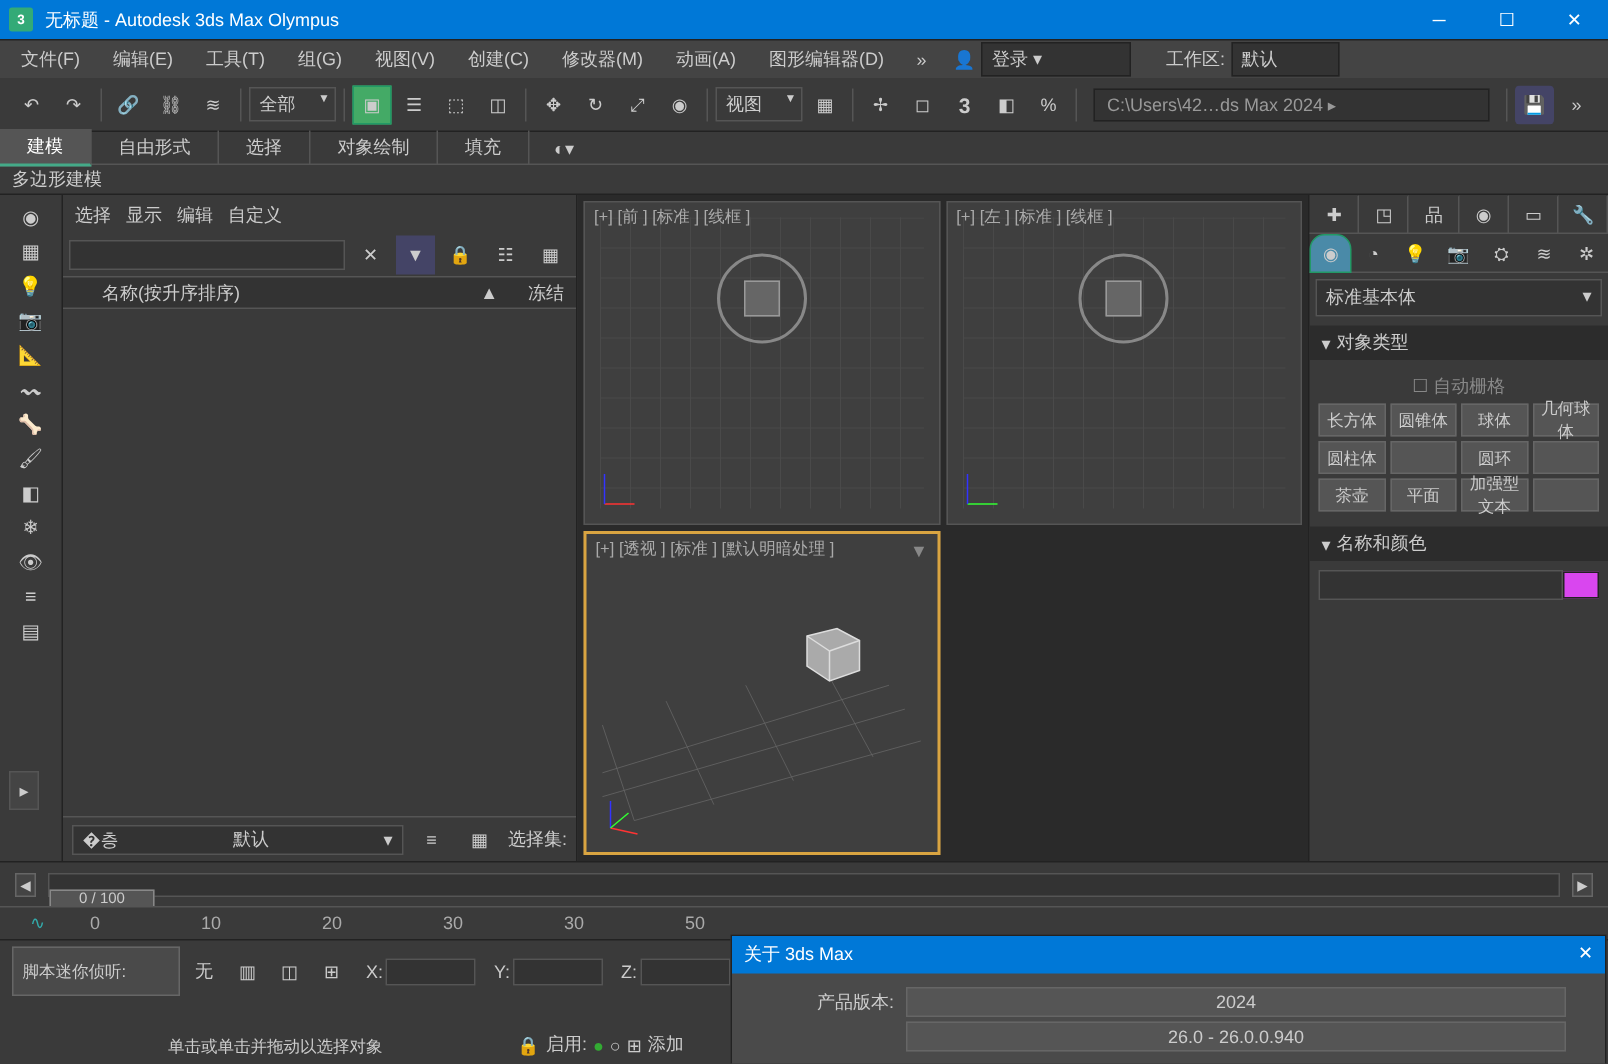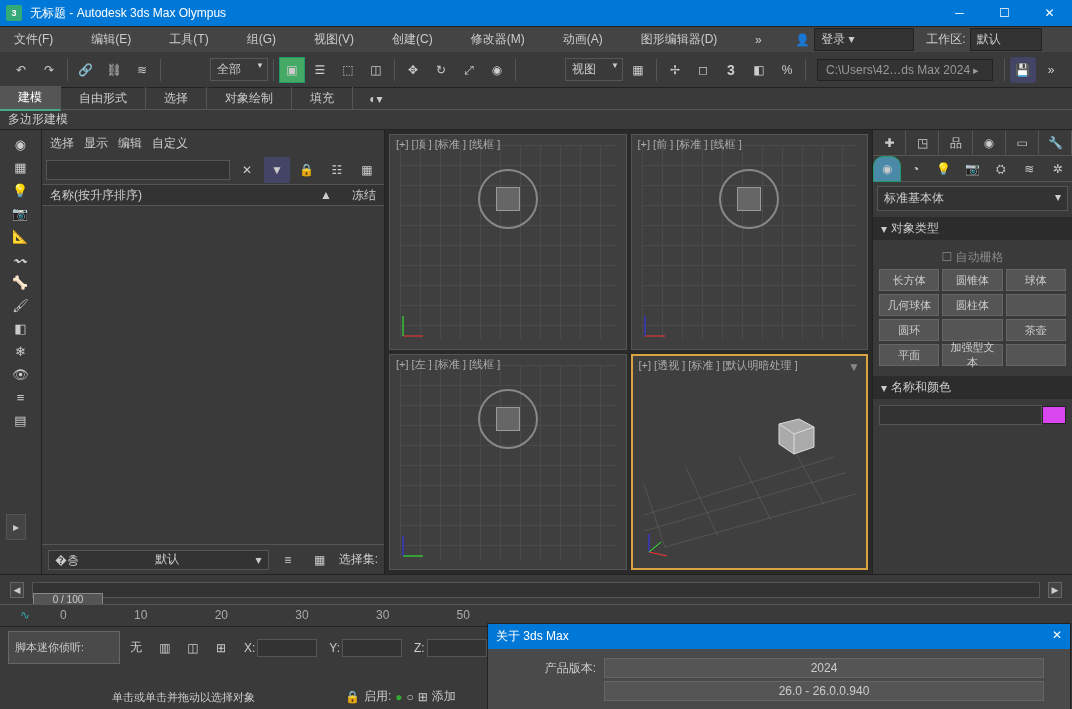--- a/index.html
+++ b/index.html
@@ -2,46 +2,46 @@
 <html><head>
 <meta charset="utf-8">
 <style>
 * { margin: 0; padding: 0; box-sizing: border-box; font-family: "Microsoft YaHei", sans-serif; font-size: 12px; }
 body { background: #3a3a3a; color: #ccc; width: 1072px; height: 709px; overflow: hidden; position: relative; }
 .titlebar { background: #0078d7; height: 26px; display: flex; align-items: center; padding: 0 0 0 6px; color: #fff; }
 .titlebar .appicon { width: 16px; height: 16px; background: #3a7; margin-right: 8px; border-radius: 2px; display: flex; align-items: center; justify-content: center; font-size: 9px; color: #fff; font-weight: bold; }
 .titlebar .title { flex: 1; font-size: 12px; }
 .winbtns { display: flex; }
 .winbtn { width: 45px; height: 26px; display: flex; align-items: center; justify-content: center; color: #fff; }
-.menubar { background: #444; height: 26px; display: flex; align-items: center; padding: 12px 4px; gap: 18px; border-top: 1px solid #222; }
+.menubar { background: #444; height: 26px; display: flex; padding: 0 4px; gap: 2px; border-top: 1px solid #222; }
 .menuitem { padding: 4px 10px; }
 .right-area { margin-left: 6px; display: flex; align-items: center; gap: 4px; }
 .login-box { background: #333; border: 1px solid #222; padding: 2px 20px 2px 6px; color: #ccc; min-width: 100px; }
-.workspace-label { color: #ccc; margin-left: 8px; }
+.workspace-label { color: #ccc; margin-left: 19px; }
 .workspace-val { background: #333; padding: 2px 40px 2px 6px; border: 1px solid #222; }
 .toolbar { background: #3a3a3a; height: 36px; display: flex; align-items: center; padding: 0 8px; gap: 2px; border-bottom: 1px solid #222; }
 .tbtn { width: 26px; height: 26px; display: flex; align-items: center; justify-content: center; color: #ccc; border: 1px solid transparent; }
 .tbtn.active { background: #4a6; border: 1px solid #296; }
 .tsep { width: 1px; height: 22px; background: #555; margin: 0 3px; }
-.dropdown { background: #3a3a3a; border: 1px solid #555; padding: 2px 12px 2px 6px; color: #ccc; min-width: 58px; position: relative; margin-left: 44px; }
+.dropdown { background: #3a3a3a; border: 1px solid #555; padding: 2px 12px 2px 6px; color: #ccc; min-width: 58px; position: relative; }
 .dropdown::after { content: "▼"; position: absolute; right: 3px; font-size: 8px; }
 .path-box { background: #333; padding: 3px 8px; color: #999; font-size: 11px; flex: 1; margin: 0 6px; border: 1px solid #222; }
 .ribbon { background: #3a3a3a; height: 22px; display: flex; align-items: center; padding: 0; border-bottom: 1px solid #555; }
 .ribbon-tab { padding: 3px 18px; border-right: 1px solid #555; }
 .ribbon-tab.active { background: #555; color: #fff; border-bottom: 2px solid #4a8; }
 .sub-ribbon { background: #3a3a3a; height: 20px; padding: 2px 8px; color: #ccc; border-bottom: 1px solid #222; font-size: 11px; display: flex; align-items: center; }
 .main { display: flex; height: 444px; }
 .left-icons { width: 42px; background: #3a3a3a; border-right: 1px solid #222; padding: 2px; }
 .left-icons .tbtn { width: 22px; height: 22px; margin: 1px auto; font-size: 13px; }
 .scene-panel { width: 343px; background: #3a3a3a; border-right: 1px solid #222; display: flex; flex-direction: column; }
 .scene-top { height: 26px; display: flex; align-items: center; gap: 10px; padding: 0 8px; }
 .scene-search { height: 28px; display: flex; align-items: center; gap: 4px; padding: 0 4px; }
 .search-input { flex: 1; background: #333; border: 1px solid #555; padding: 3px; height: 20px; }
 .scene-header { background: #333; height: 22px; display: flex; align-items: center; padding: 0 8px; border-top: 1px solid #555; border-bottom: 1px solid #555; }
-.scene-header .col1 { flex: 1; }
+.scene-header .col1 { flex: 1; margin-left: 18px; }
 .scene-list { flex: 1; background: #3a3a3a; }
 .scene-footer { height: 30px; display: flex; align-items: center; gap: 6px; padding: 0 6px; border-top: 1px solid #555; }
 .layer-dd { flex: 1; background: #333; border: 1px solid #555; padding: 2px 6px; height: 20px; display: flex; align-items: center; justify-content: space-between; }
 .viewports { flex: 1; background: #2a2a2a; display: grid; grid-template-columns: 1fr 1fr; grid-template-rows: 1fr 1fr; gap: 4px; padding: 4px; }
 .viewport { background: #3f3f3f; border: 1px solid #555; position: relative; overflow: hidden; }
 .viewport.active { border: 2px solid #d9a441; }
 .vp-label { position: absolute; top: 2px; left: 6px; font-size: 11px; color: #aaa; z-index: 5; }
 .vp-grid { position: absolute; inset: 10px; background-image: linear-gradient(#555 1px, transparent 1px), linear-gradient(90deg, #555 1px, transparent 1px); background-size: 20px 20px; opacity: 0.5; }
 .vp-axis { position: absolute; bottom: 8px; left: 8px; width: 30px; height: 30px; }
 .vp-gizmo { position: absolute; top: 30%; left: 50%; width: 60px; height: 60px; border: 2px solid #888; border-radius: 50%; transform: translate(-50%,-50%); display: flex; align-items: center; justify-content: center; }
@@ -52,21 +52,21 @@
 .cmd-tabs { height: 26px; display: flex; border-bottom: 1px solid #555; }
 .cmd-tabs .tbtn { flex: 1; border-right: 1px solid #555; height: 26px; width: auto; }
 .cmd-subtabs { height: 26px; display: flex; border-bottom: 1px solid #555; }
 .cmd-subtabs .tbtn { flex: 1; height: 26px; width: auto; }
 .cmd-subtabs .tbtn.active { background: #4a8aa8; border-radius: 10px 10px 0 0; }
 .cmd-dd { margin: 4px; background: #333; border: 1px solid #555; padding: 3px 6px; display: flex; justify-content: space-between; }
 .rollout { margin: 2px 0; }
 .rollout-head { background: #2c2c2c; padding: 3px 8px; display: flex; align-items: center; gap: 4px; }
 .rollout-body { padding: 6px; }
 .autogrid { text-align: center; color: #888; padding: 3px; }
-.obj-grid { display: grid; grid-template-columns: 1fr 1fr 1fr; gap: 3px; }
+.obj-grid { display: grid; grid-template-columns: 1fr 1fr 1fr 1fr; gap: 3px; }
 .obj-btn { background: #555; border: 1px solid #666; padding: 4px; text-align: center; font-size: 11px; height: 22px; display: flex; align-items: center; justify-content: center; }
 .color-swatch { width: 24px; height: 18px; background: #d946ef; border: 1px solid #222; margin-left: auto; }
 .time-area { height: 30px; background: #3a3a3a; display: flex; align-items: center; padding: 0 10px; gap: 8px; border-top: 1px solid #222; }
 .time-slider { flex: 1; height: 16px; background: #333; position: relative; border: 1px solid #555; }
 .time-handle { position: absolute; left: 0; width: 70px; height: 14px; background: #555; border: 1px solid #888; text-align: center; font-size: 10px; margin-top: 10px; }
 .ruler { height: 22px; background: #3a3a3a; position: relative; border-top: 1px solid #555; padding-left: 50px; }
 .ruler-marks { display: flex; justify-content: space-between; padding: 3px 10px 0 10px; font-size: 10px; color: #aaa; width: 430px; }
 .status { height: 42px; background: #3a3a3a; display: flex; align-items: center; padding: 0 8px; gap: 10px; border-top: 1px solid #222; }
 .status-box { background: #4a4a4a; border: 1px solid #666; padding: 8px 6px; font-size: 11px; width: 112px; }
 .coord-area { display: flex; gap: 12px; }
@@ -207,31 +207,20 @@
           <span>▾</span>
         </div>
       <div class="tbtn">≡</div>
       <div class="tbtn">▦</div>
       <span>选择集:</span>
     </div>
   </div>
 
   <div class="viewports">
     <div class="viewport">
-      <div class="vp-label">[+] [顶 ] [标准 ] [线框 ]</div>
-      <div class="vp-grid"></div>
-      <div class="vp-gizmo">
-          <div class="cube"></div>
-        </div>
-      <div class="vp-axis"><svg viewBox="0 0 30 30">
-            <line x1="5" y1="25" x2="25" y2="25" stroke="#f33"></line>
-            <line x1="5" y1="25" x2="5" y2="5" stroke="#3f3"></line>
-          </svg></div>
-    </div>
-    <div class="viewport">
       <div class="vp-label">[+] [前 ] [标准 ] [线框 ]</div>
       <div class="vp-grid"></div>
       <div class="vp-gizmo">
           <div class="cube"></div>
         </div>
       <div class="vp-axis"><svg viewBox="0 0 30 30">
             <line x1="5" y1="25" x2="25" y2="25" stroke="#f33"></line>
             <line x1="5" y1="25" x2="5" y2="5" stroke="#33f"></line>
           </svg></div>
     </div>

